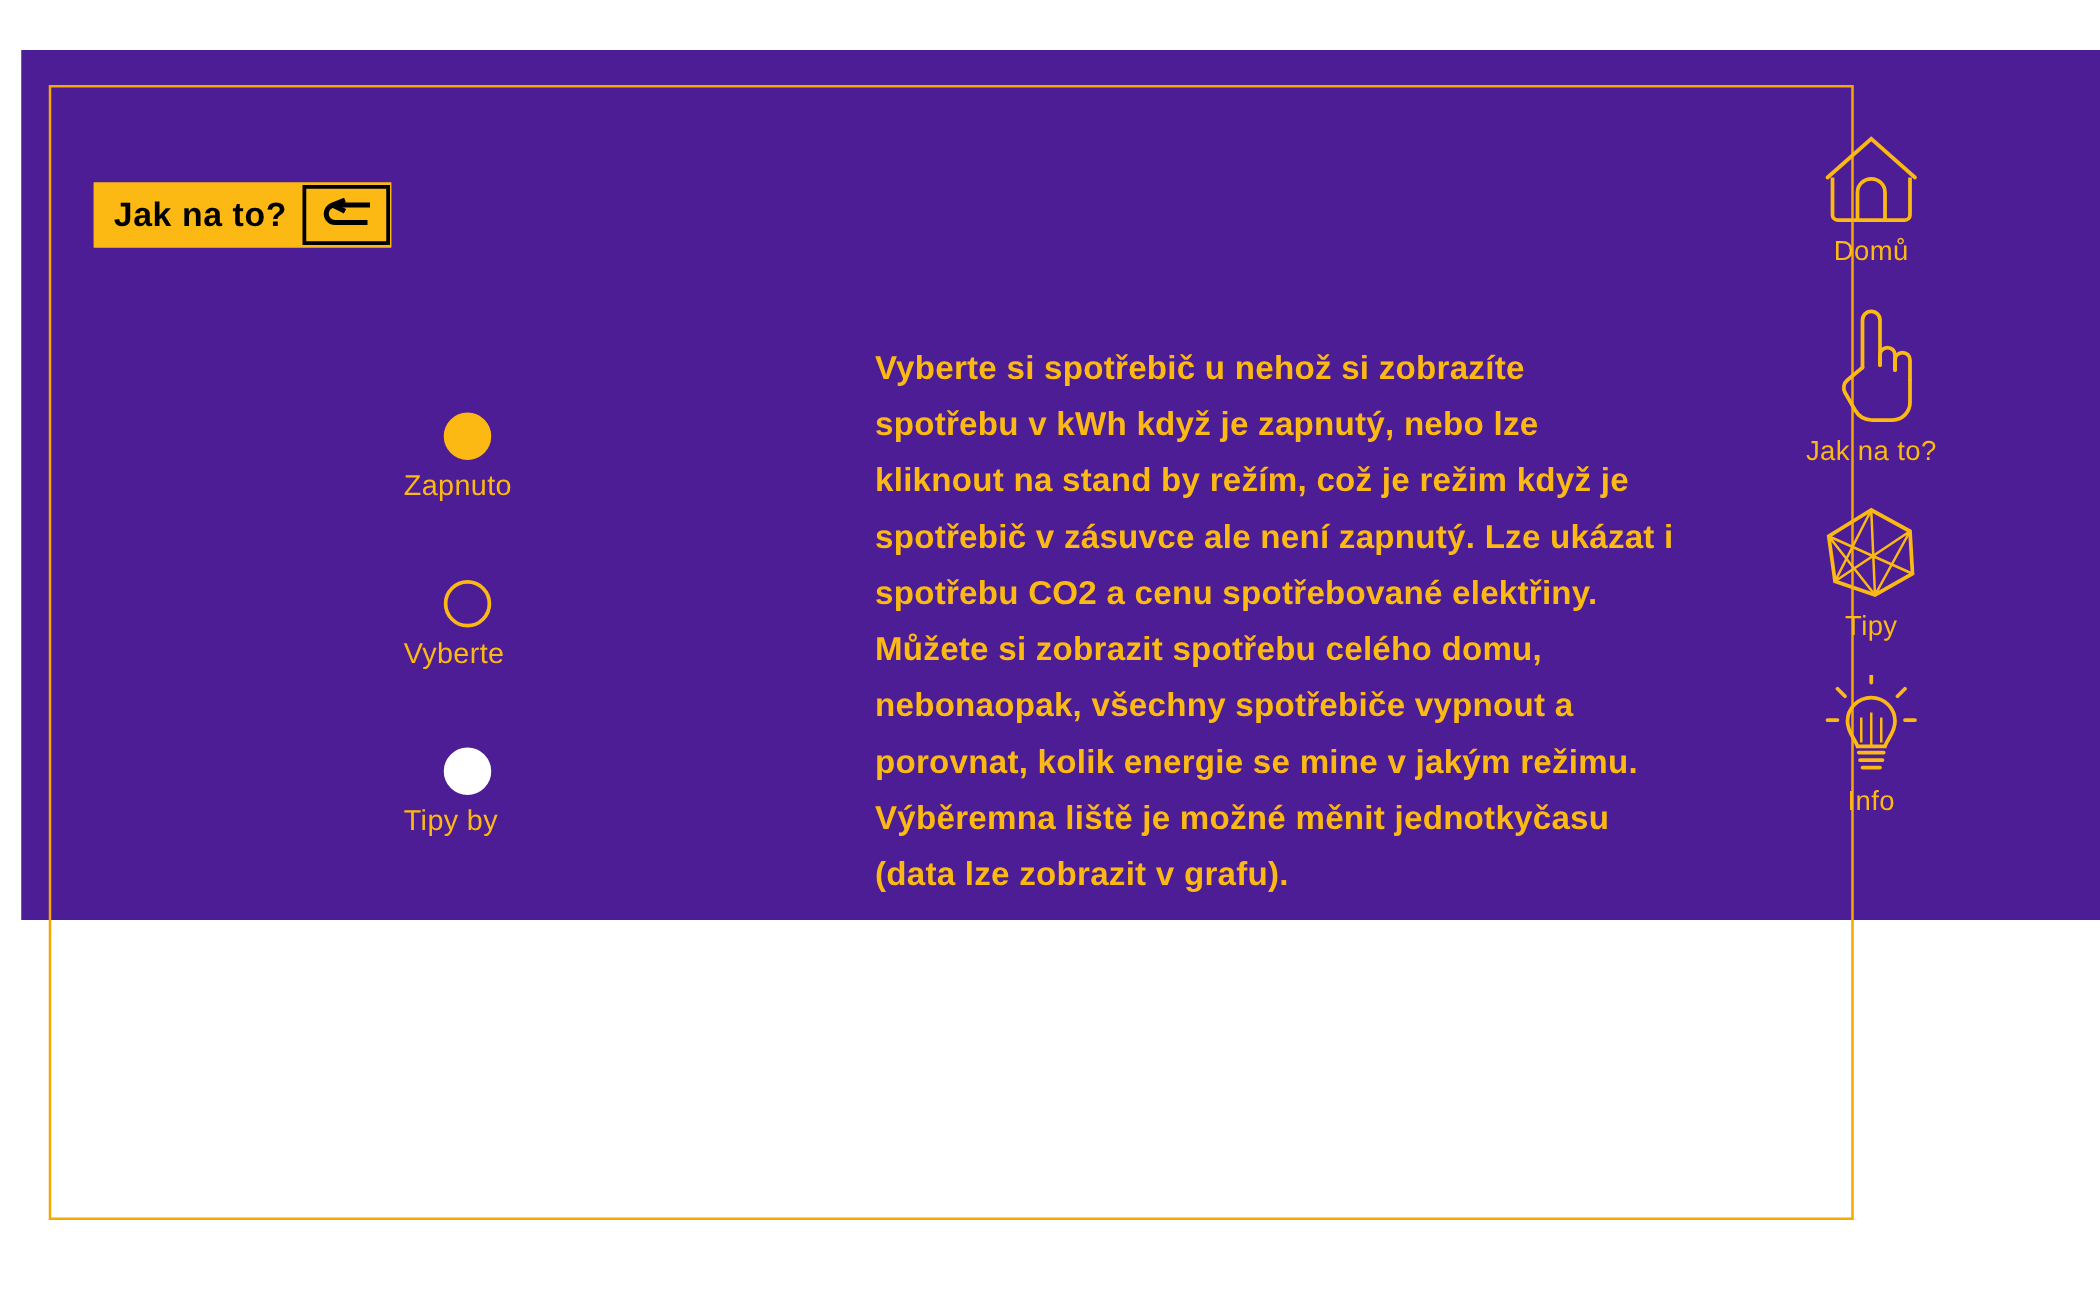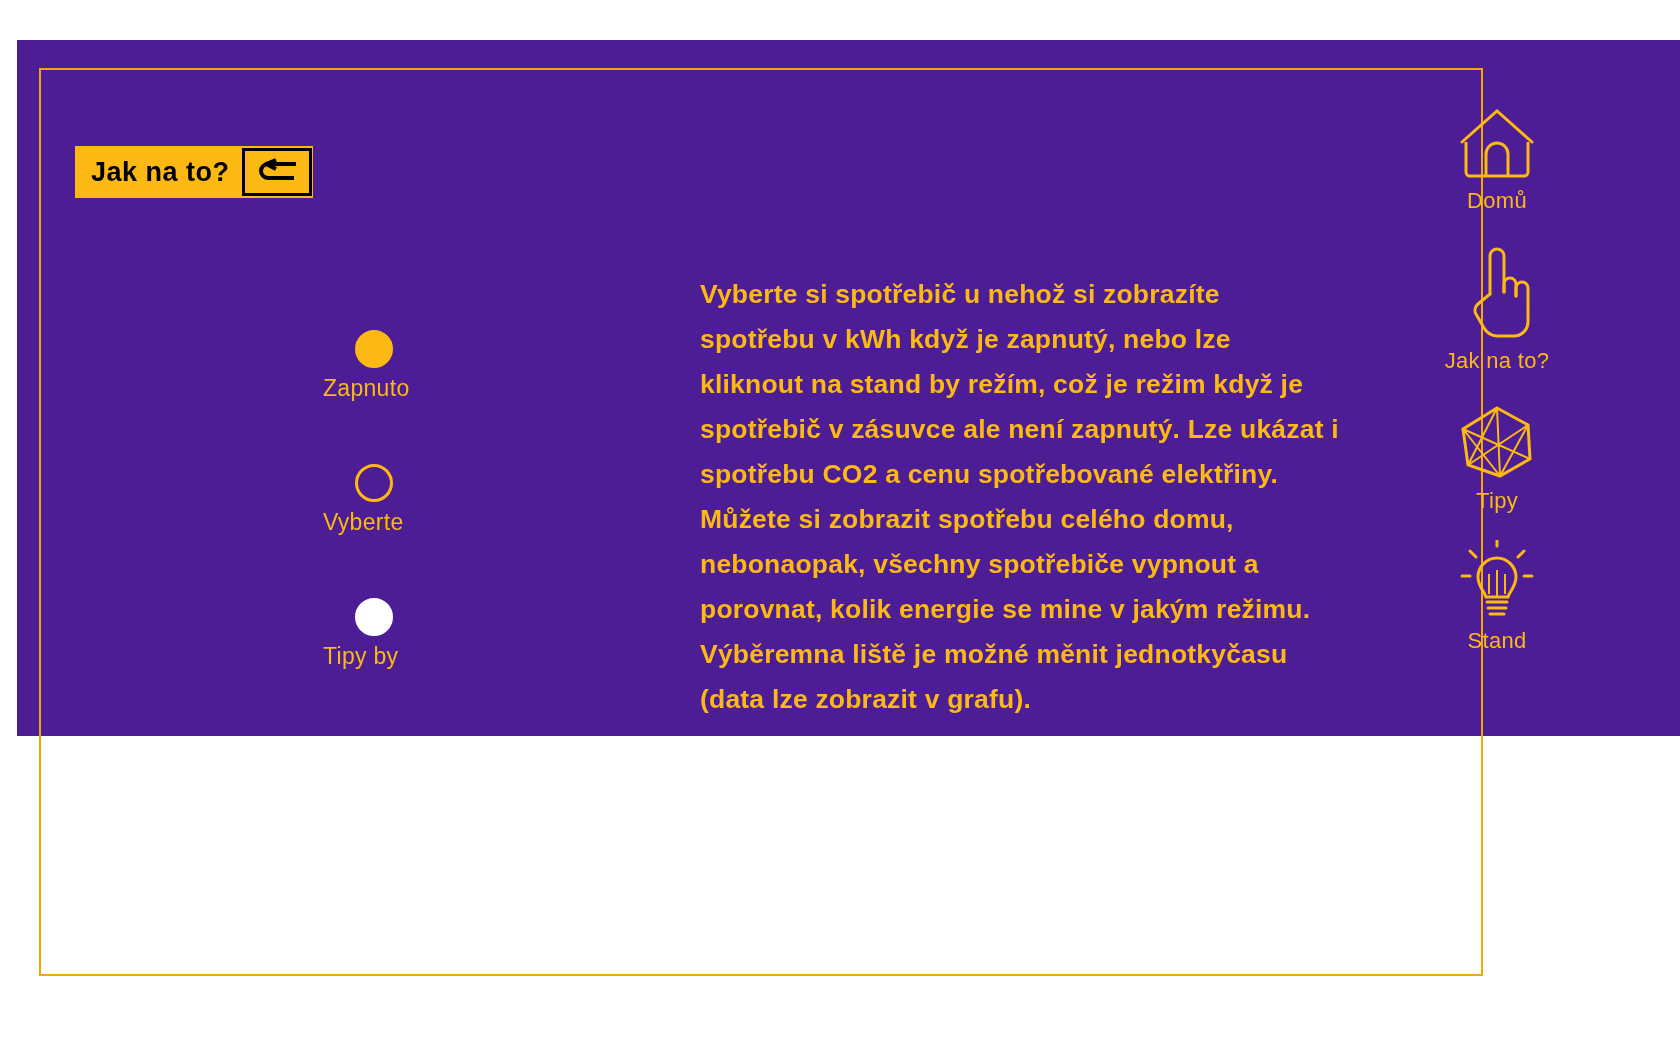--- a/index.html
+++ b/index.html
@@ -221,19 +221,19 @@
 
       <div class="nav-item">
         <div class="nav-icon">
           <svg width="82" height="84" viewBox="0 0 82 84">
             <path d="M41 18 a19 19 0 0 1 19 19 c0 9 -6 14 -8 20 H30 c-2 -6 -8 -11 -8 -20 a19 19 0 0 1 19 -19 z" fill="none" stroke="#fcb913" stroke-width="3"></path>
             <path d="M31 62 H51 M32 68 H50 M34 74 H48" fill="none" stroke="#fcb913" stroke-width="3" stroke-linecap="round"></path>
             <path d="M41 6 V0 M14 36 H6 M68 36 H76 M20 17 L14 11 M62 17 L68 11" fill="none" stroke="#fcb913" stroke-width="3" stroke-linecap="round"></path>
             <path d="M33 34 V54 M41 30 V56 M49 34 V54" fill="none" stroke="#fcb913" stroke-width="2"></path>
           </svg>
         </div>
-        <div class="nav-label">Stand</div>
+        <div class="nav-label">Info</div>
       </div>
 
     </div>
 
   </div>
 </div>
 
 </body></html>

